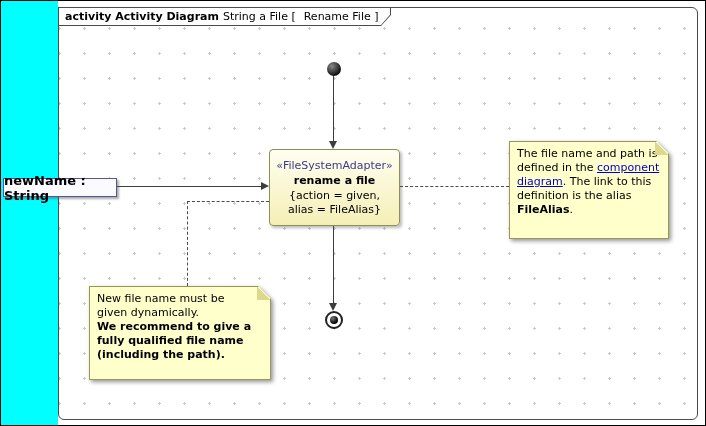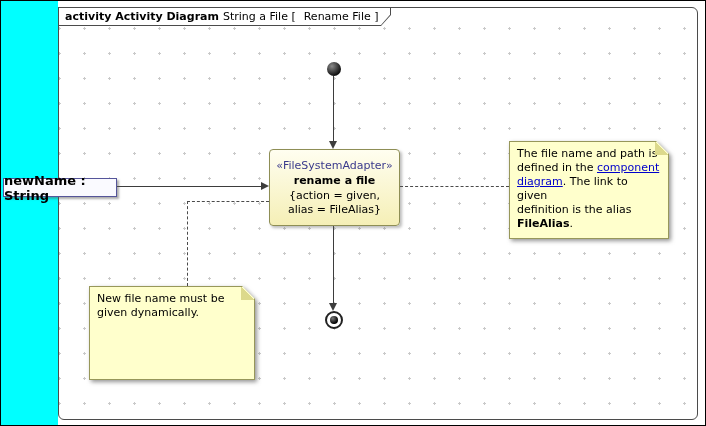--- a/index.html
+++ b/index.html
@@ -92,21 +92,21 @@
     clip-path:polygon(0 0,calc(100% - 13px) 0,100% 13px,100% 100%,0 100%);
     font-size:11px;line-height:14px;padding:5px 7px;box-sizing:border-box;
   }
   .note::after{
     content:"";position:absolute;top:0;right:0;width:13px;height:13px;
     background:linear-gradient(to bottom left,rgba(0,0,0,0) 49%,#dcd98c 50%);
   }
   .note p{margin:0;white-space:pre-line;}
   .note .bold{font-weight:bold;text-align:center;}
   .note .link{color:#0000cc;text-decoration:underline;cursor:pointer;}
-  .note-left .note{width:166px;height:94px;}
+  .note-left .note{width:182px;height:94px;}
   .note-right .note{width:160px;height:98px;}
 </style>
 </head>
 <body>
 
 <div class="screen">
   <div class="cyan-strip"></div>
 
   <div class="canvas"></div>
 
@@ -152,26 +152,28 @@
   </div>
 
   <div class="param">
     <span>newName : String</span>
   </div>
 
   <div class="note-wrap note-left" style="left:88px;top:285px;">
     <div class="note">
       <p><span>New file name must be
 given dynamically.
-</span></p>
+</span><span class="bold">We recommend to give a
+fully qualified file name
+(including the path).</span></p>
     </div>
   </div>
 
   <div class="note-wrap note-right" style="left:508px;top:140px;">
     <div class="note">
       <p><span>The file name and path is
 defined in the </span><span class="link">component
-diagram</span><span>. The link to given
+diagram</span><span>. The link to this
 definition is the alias
 </span><span class="bold">FileAlias</span><span>.</span></p>
     </div>
   </div>
 </div>
 
 </body></html>

